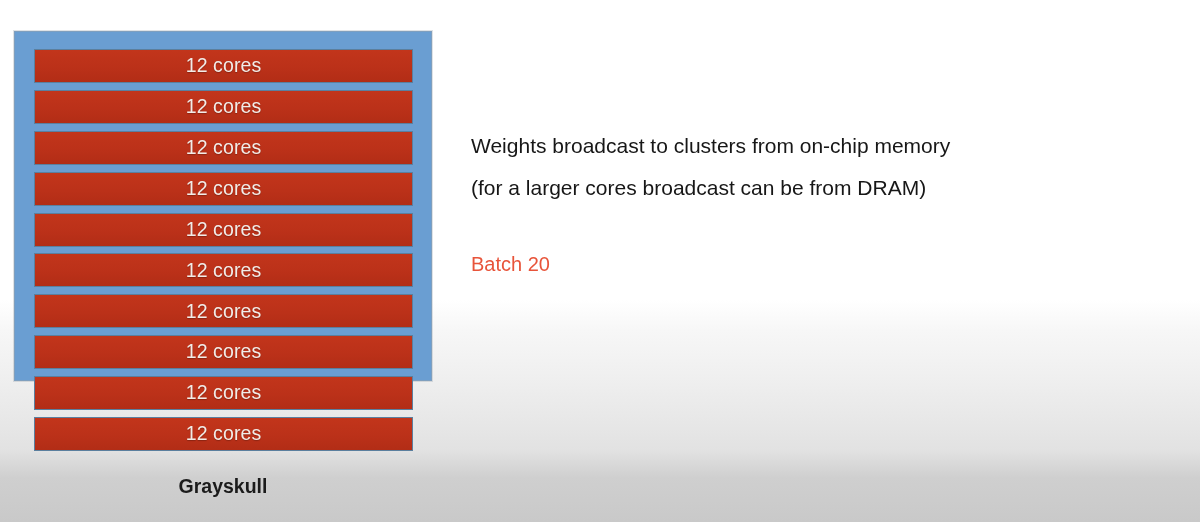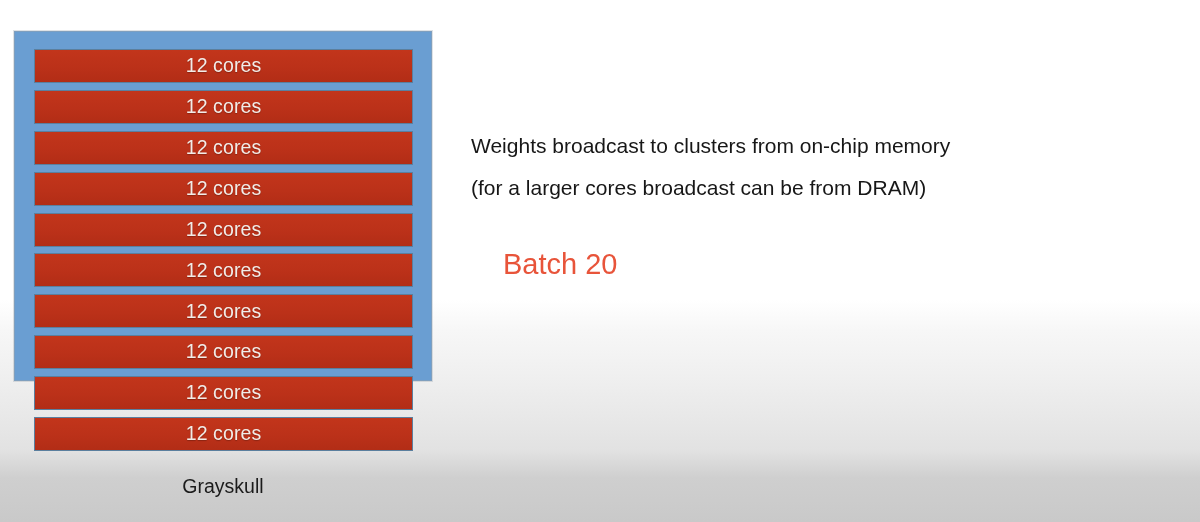--- a/index.html
+++ b/index.html
@@ -78,20 +78,21 @@
   #chip-caption {
     position: absolute;
     left: 14px;
     top: 476px;
     width: 418px;
     text-align: center;
     font-family: "Liberation Sans", sans-serif;
     font-size: 19.5px;
     color: #1b1b1b;
     line-height: 1.1;
+    font-weight: bold;
   }
 
   
   #notes {
     position: absolute;
     left: 471px;
     top: 125px;
     width: 710px;
   }
 
@@ -101,25 +102,24 @@
     line-height: 42px;
     color: #171717;
     white-space: nowrap;
   }
 
   #batch-note {
     position: absolute;
     left: 471px;
     top: 246px;
     font-family: "Liberation Sans", sans-serif;
-    font-size: 29px;
+    font-size: 20px;
     line-height: 36px;
     color: #e8543a;
     white-space: nowrap;
-    margin-left: 32px;
   }
 </style>
 </head>
 <body>
 
 <div id="slide">
 
   <div id="chip-block">
     <div id="cluster-list">
       <div class="cluster-row">

